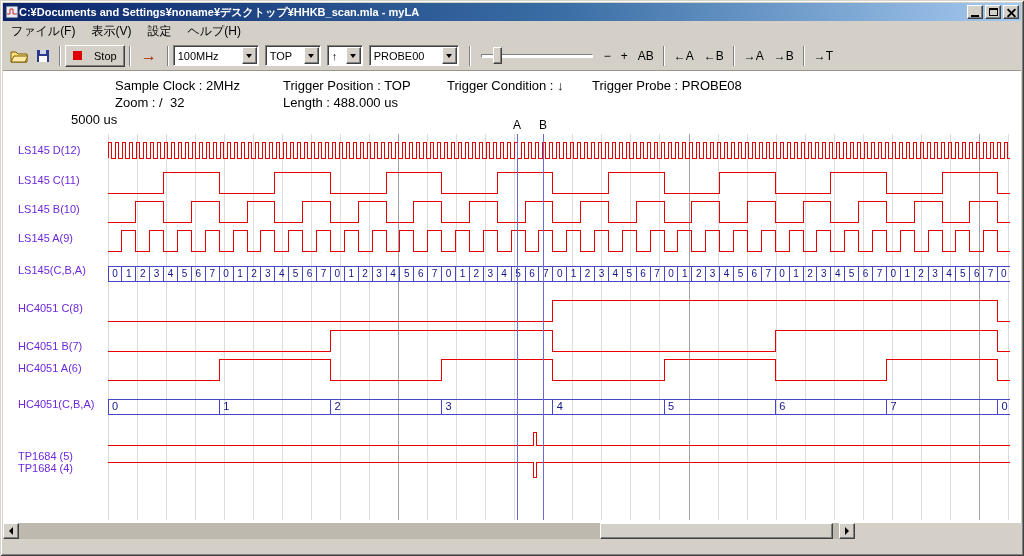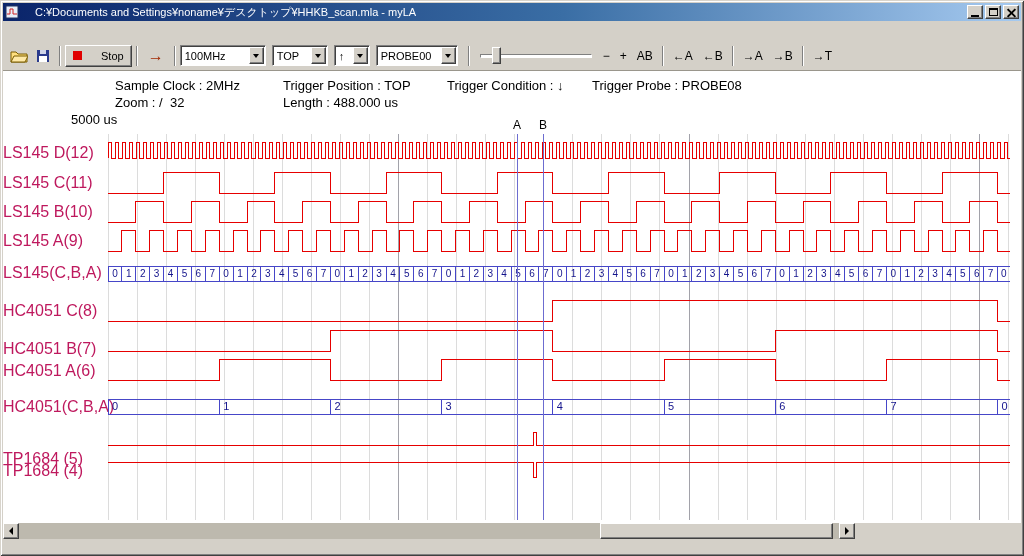--- a/index.html
+++ b/index.html
@@ -2,52 +2,52 @@
 <html><head>
 <meta charset="utf-8">
 <style>
 *{box-sizing:border-box;margin:0;padding:0}
 body{width:1024px;height:556px;font-family:"Liberation Sans","DejaVu Sans",sans-serif;background:#808080}
 #window{position:relative;width:1024px;height:556px;background:#d4d0c8;overflow:hidden;
   box-shadow:inset 1px 1px 0 #d8d4cc,inset -1px -1px 0 #404040,inset 2px 2px 0 #fff,inset -2px -2px 0 #808080}
 .titlebar{position:absolute;left:3px;top:3px;width:1018px;height:18px;
   background:linear-gradient(to right,#0a246a,#3a6ea5 55%,#a6caf0);
   display:flex;align-items:center;padding:0 2px;color:#fff}
-.title-text{font-size:11px;font-weight:normal;margin-left:16px;white-space:nowrap;overflow:hidden;flex:1}
+.title-text{font-size:11px;font-weight:bold;margin-left:0;white-space:nowrap;overflow:hidden;flex:1}
 .tb-btn{width:16px;height:14px;background:#d4d0c8;border:1px solid;border-color:#fff #404040 #404040 #fff;
   box-shadow:inset -1px -1px 0 #808080;display:flex;align-items:center;justify-content:center;margin-left:2px}
 .glyph-min{width:8px;height:2px;background:#000;margin-top:7px}
 .glyph-max{width:9px;height:8px;border:1px solid #000;border-top-width:2px}
 .glyph-close{position:relative;width:9px;height:9px}
 .glyph-close::before,.glyph-close::after{content:"";position:absolute;left:-1px;top:4px;width:11px;height:2px;background:#000}
 .glyph-close::before{transform:rotate(45deg)}
 .glyph-close::after{transform:rotate(-45deg)}
 .menubar{position:absolute;left:3px;top:21px;width:1018px;height:20px;display:flex;align-items:center;font-size:12px;color:#000}
 .menu-item{padding:2px 8px}
 .toolbar{position:absolute;left:3px;top:41px;width:1018px;height:30px;display:flex;align-items:center;padding-left:4px;border-bottom:1px solid #9a968c}
 .tool-icon-btn{width:24px;height:22px;background:transparent;border:none;display:flex;align-items:center;justify-content:center}
 .tsep{width:2px;height:20px;border-left:1px solid #808080;border-right:1px solid #fff;margin:0 4px}
 .stop-btn{height:22px;padding:0 7px;background:#d4d0c8;border:1px solid;border-color:#fff #404040 #404040 #fff;
-  box-shadow:inset -1px -1px 0 #808080;display:flex;align-items:center;gap:19px;font-size:11px;color:#000}
+  box-shadow:inset -1px -1px 0 #808080;display:flex;align-items:center;gap:12px;font-size:11px;color:#000}
 .stop-square{width:9px;height:9px;background:#e00000;display:inline-block}
 .flat-btn{background:transparent;border:none;font-size:12px;padding:2px 5px;color:#000}
 .run-arrow{color:#a22800;font-size:16px;font-weight:bold;padding:0 6px}
 .combo{height:21px;background:#fff;border:1px solid;border-color:#808080 #fff #fff #808080;box-shadow:inset 1px 1px 0 #404040;
   display:flex;align-items:center;margin-right:6px}
 .combo-val{flex:1;font-size:11px;padding:0 4px;color:#000;white-space:nowrap;overflow:hidden}
 .combo-btn{width:15px;height:17px;background:#d4d0c8;border:1px solid;border-color:#fff #404040 #404040 #fff;
   box-shadow:inset -1px -1px 0 #808080;display:flex;align-items:center;justify-content:center;margin-right:1px}
 .combo-arrow{width:0;height:0;border-left:3px solid transparent;border-right:3px solid transparent;border-top:4px solid #000}
 .slider{position:relative;width:112px;height:22px;margin:0 6px}
 .slider-track{position:absolute;left:0;right:0;top:9px;height:4px;background:#fff;border:1px solid;border-color:#808080 #fff #fff #808080}
 .slider-thumb{position:absolute;left:12px;top:2px;width:9px;height:17px;background:#d4d0c8;border:1px solid;border-color:#fff #404040 #404040 #fff;box-shadow:inset -1px -1px 0 #808080}
 .content{position:absolute;left:3px;top:71px;width:1018px;height:452px;background:#fff}
 .info-text{position:absolute;font-size:13px;color:#000;white-space:pre}
 #channel-labels{position:absolute;left:0;top:0;width:1024px;height:556px;pointer-events:none}
-.ch-label{position:absolute;left:3px;font-size:16px;color:#be185d;white-space:nowrap}
+.ch-label{position:absolute;left:18px;font-size:11px;color:#6d28d9;white-space:nowrap}
 #wave-svg{position:absolute;left:0;top:0;pointer-events:none;shape-rendering:crispEdges}
 .hscroll{position:absolute;left:3px;top:523px;width:852px;height:16px;background:#bdb9ae;display:flex}
 .scroll-btn{width:16px;height:16px;background:#d4d0c8;border:1px solid;border-color:#fff #404040 #404040 #fff;
   box-shadow:inset -1px -1px 0 #808080;display:flex;align-items:center;justify-content:center;flex:none}
 .arr-left{width:0;height:0;border-top:4px solid transparent;border-bottom:4px solid transparent;border-right:4px solid #000}
 .arr-right{width:0;height:0;border-top:4px solid transparent;border-bottom:4px solid transparent;border-left:4px solid #000}
 .scroll-track{position:relative;flex:1;height:16px}
 .scroll-thumb{position:absolute;left:581px;top:0;width:233px;height:16px;background:#d4d0c8;border:1px solid;border-color:#fff #404040 #404040 #fff;box-shadow:inset -1px -1px 0 #808080}
 .scroll-filler{position:absolute;left:855px;top:523px;width:166px;height:16px;background:#d4d0c8}
 .statusbar{position:absolute;left:3px;top:540px;width:1018px;height:14px;display:flex;gap:2px;font-size:11px;color:#000}
@@ -72,20 +72,26 @@
         <span class="glyph-min"></span>
       </span>
     <span class="tb-btn">
         <span class="glyph-max"></span>
       </span>
     <span class="tb-btn">
         <span class="glyph-close"></span>
       </span>
   </div>
 
+  <div class="menubar">
+    <span class="menu-item">ファイル(F)</span>
+    <span class="menu-item">表示(V)</span>
+    <span class="menu-item">設定</span>
+    <span class="menu-item">ヘルプ(H)</span>
+  </div>
 
   <div class="toolbar">
     <button class="tool-icon-btn">
       <span style="display:flex">
         <svg width="18" height="14">
             <path d="M1 3 h5 l2 2 h9 v8 h-16 z" fill="#ffdf7f" stroke="#7a5c00"></path>
             <path d="M1 13 l3 -6 h14 l-3 6 z" fill="#ffe9a6" stroke="#7a5c00"></path>
           </svg>
       </span>
     </button>
@@ -117,21 +123,21 @@
       <span class="combo-btn">
           <span class="combo-arrow"></span>
         </span>
     </div>
     <div class="combo" style="width:36px">
       <span class="combo-val">↑</span>
       <span class="combo-btn">
           <span class="combo-arrow"></span>
         </span>
     </div>
-    <div class="combo" style="width:82px">
+    <div class="combo" style="width:90px">
       <span class="combo-val">PROBE00</span>
       <span class="combo-btn">
           <span class="combo-arrow"></span>
         </span>
     </div>
     <div class="tsep"></div>
     <div class="slider">
       <div class="slider-track"></div>
       <div class="slider-thumb"></div>
     </div>

